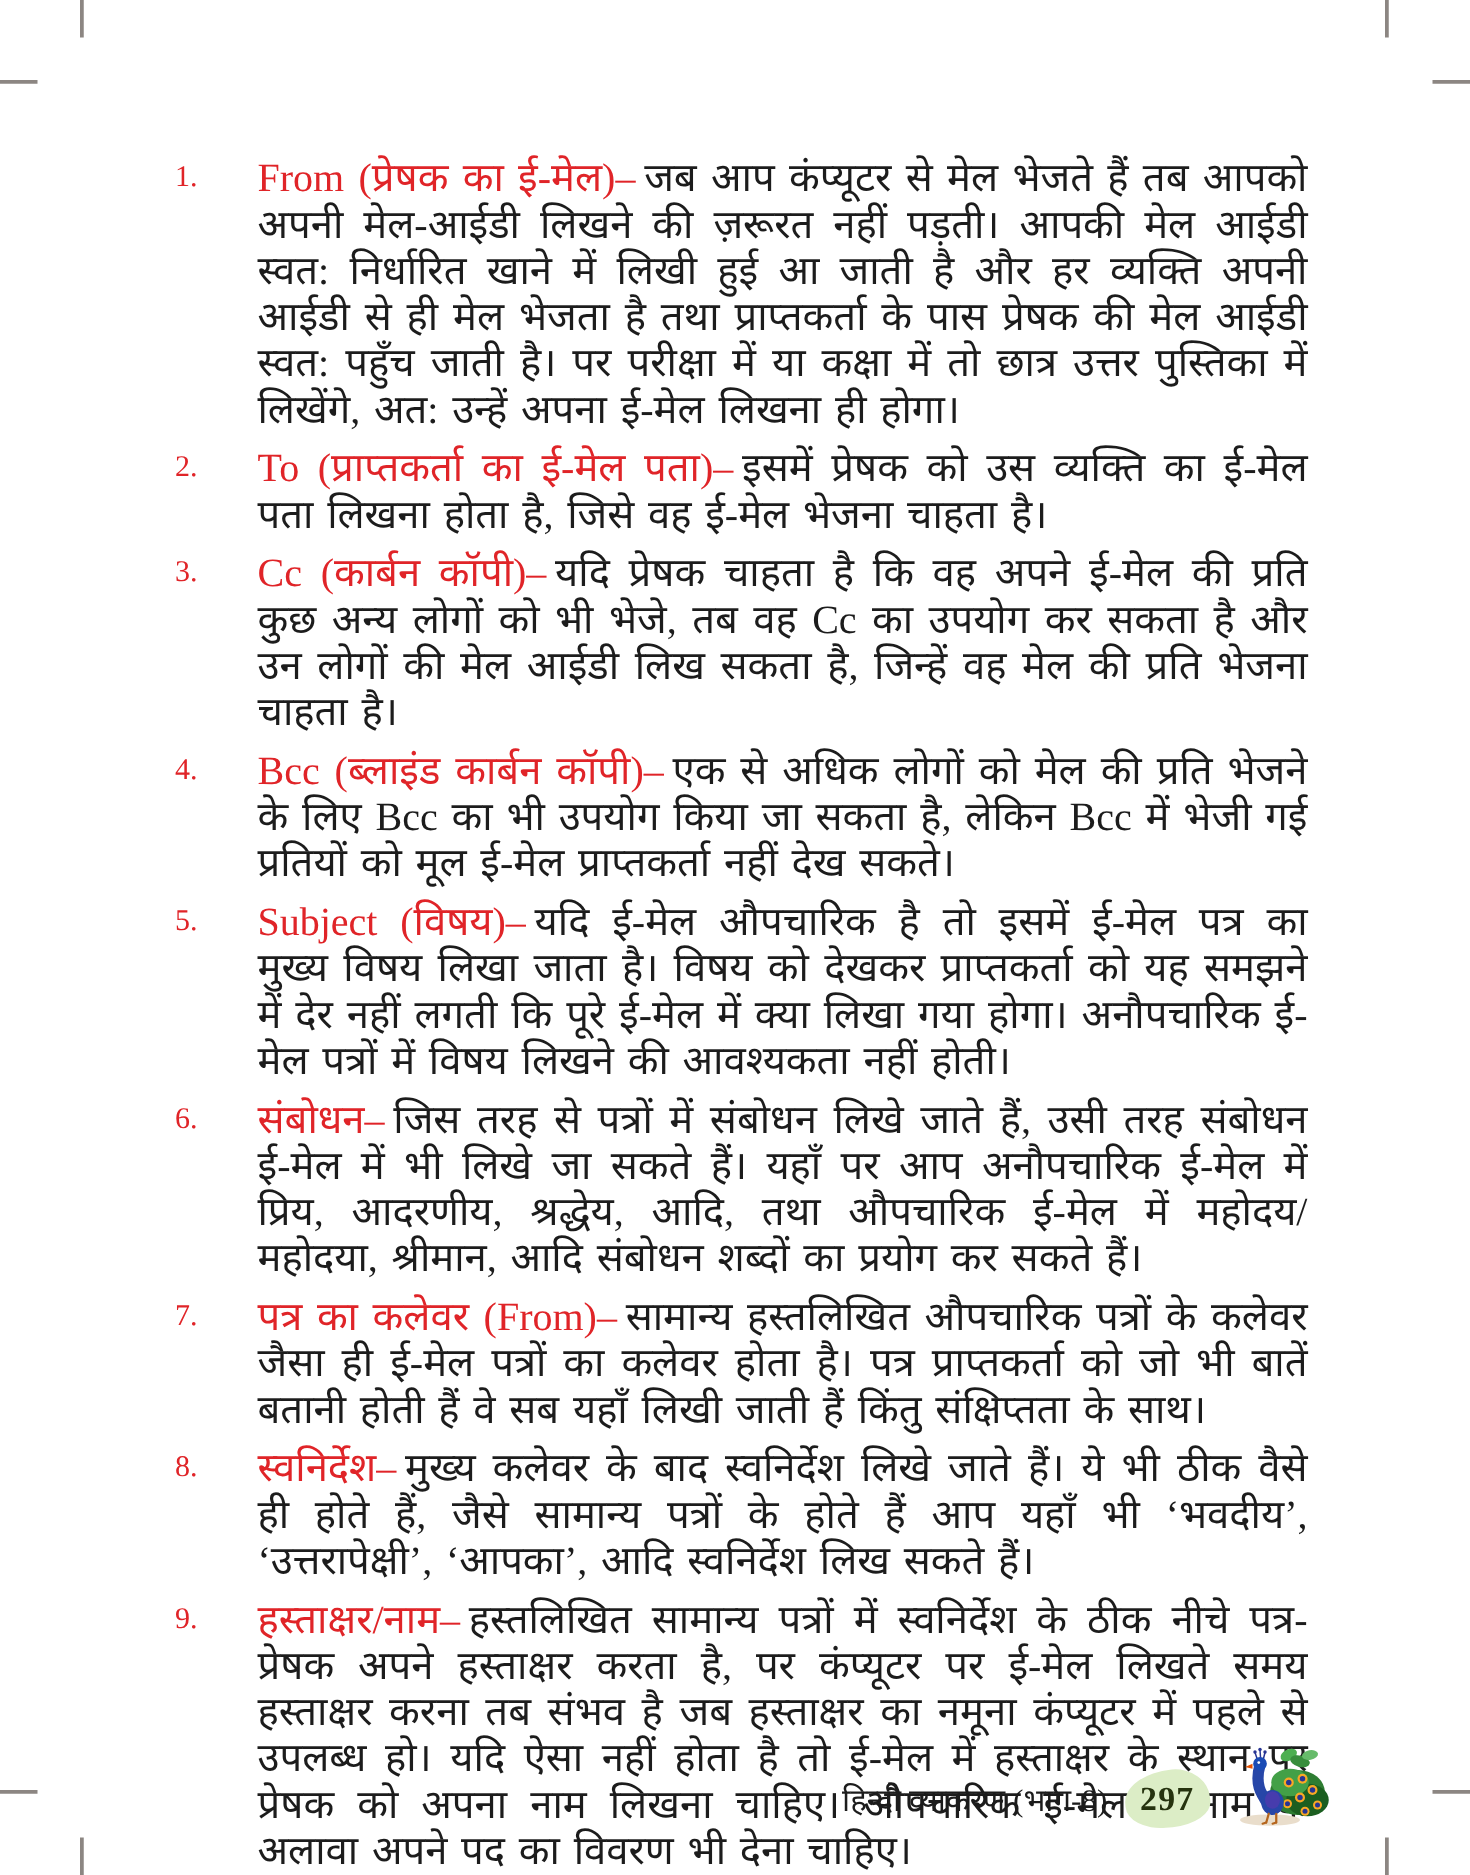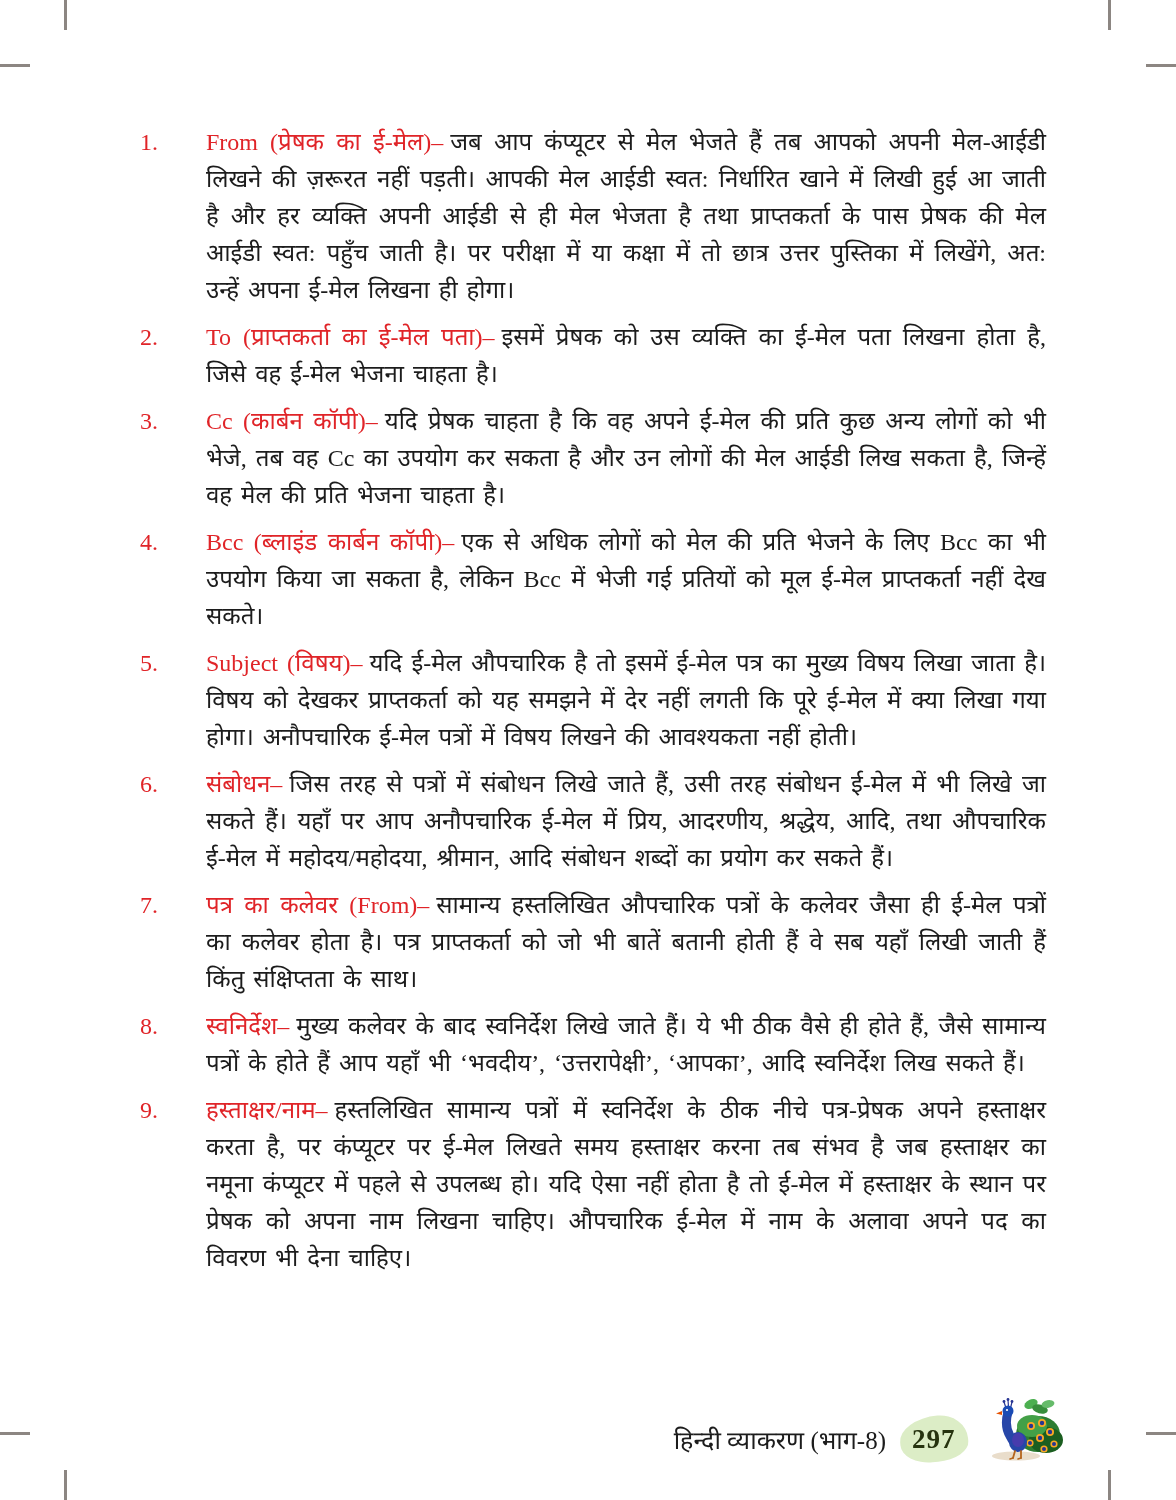--- a/index.html
+++ b/index.html
@@ -34,21 +34,21 @@
   }
   .item { display: flex; margin-bottom: 10px; }
   .item .num {
     flex: 0 0 66px; width: 66px;
     color: #e02428;
     font-size: 24px; line-height: 37px;
   }
   .item p {
     margin: 0; flex: 1;
     text-align: justify;
-    font-size: 24px; line-height: 37px;
+    font-size: 32px; line-height: 37px;
     color: #1c1c1c;
     word-spacing: 3px;
   }
   .item .heading {
     color: #e02428;
     margin-right: 7px;
   }
   .item .latin, .heading { font-weight: 500; }
 
   

